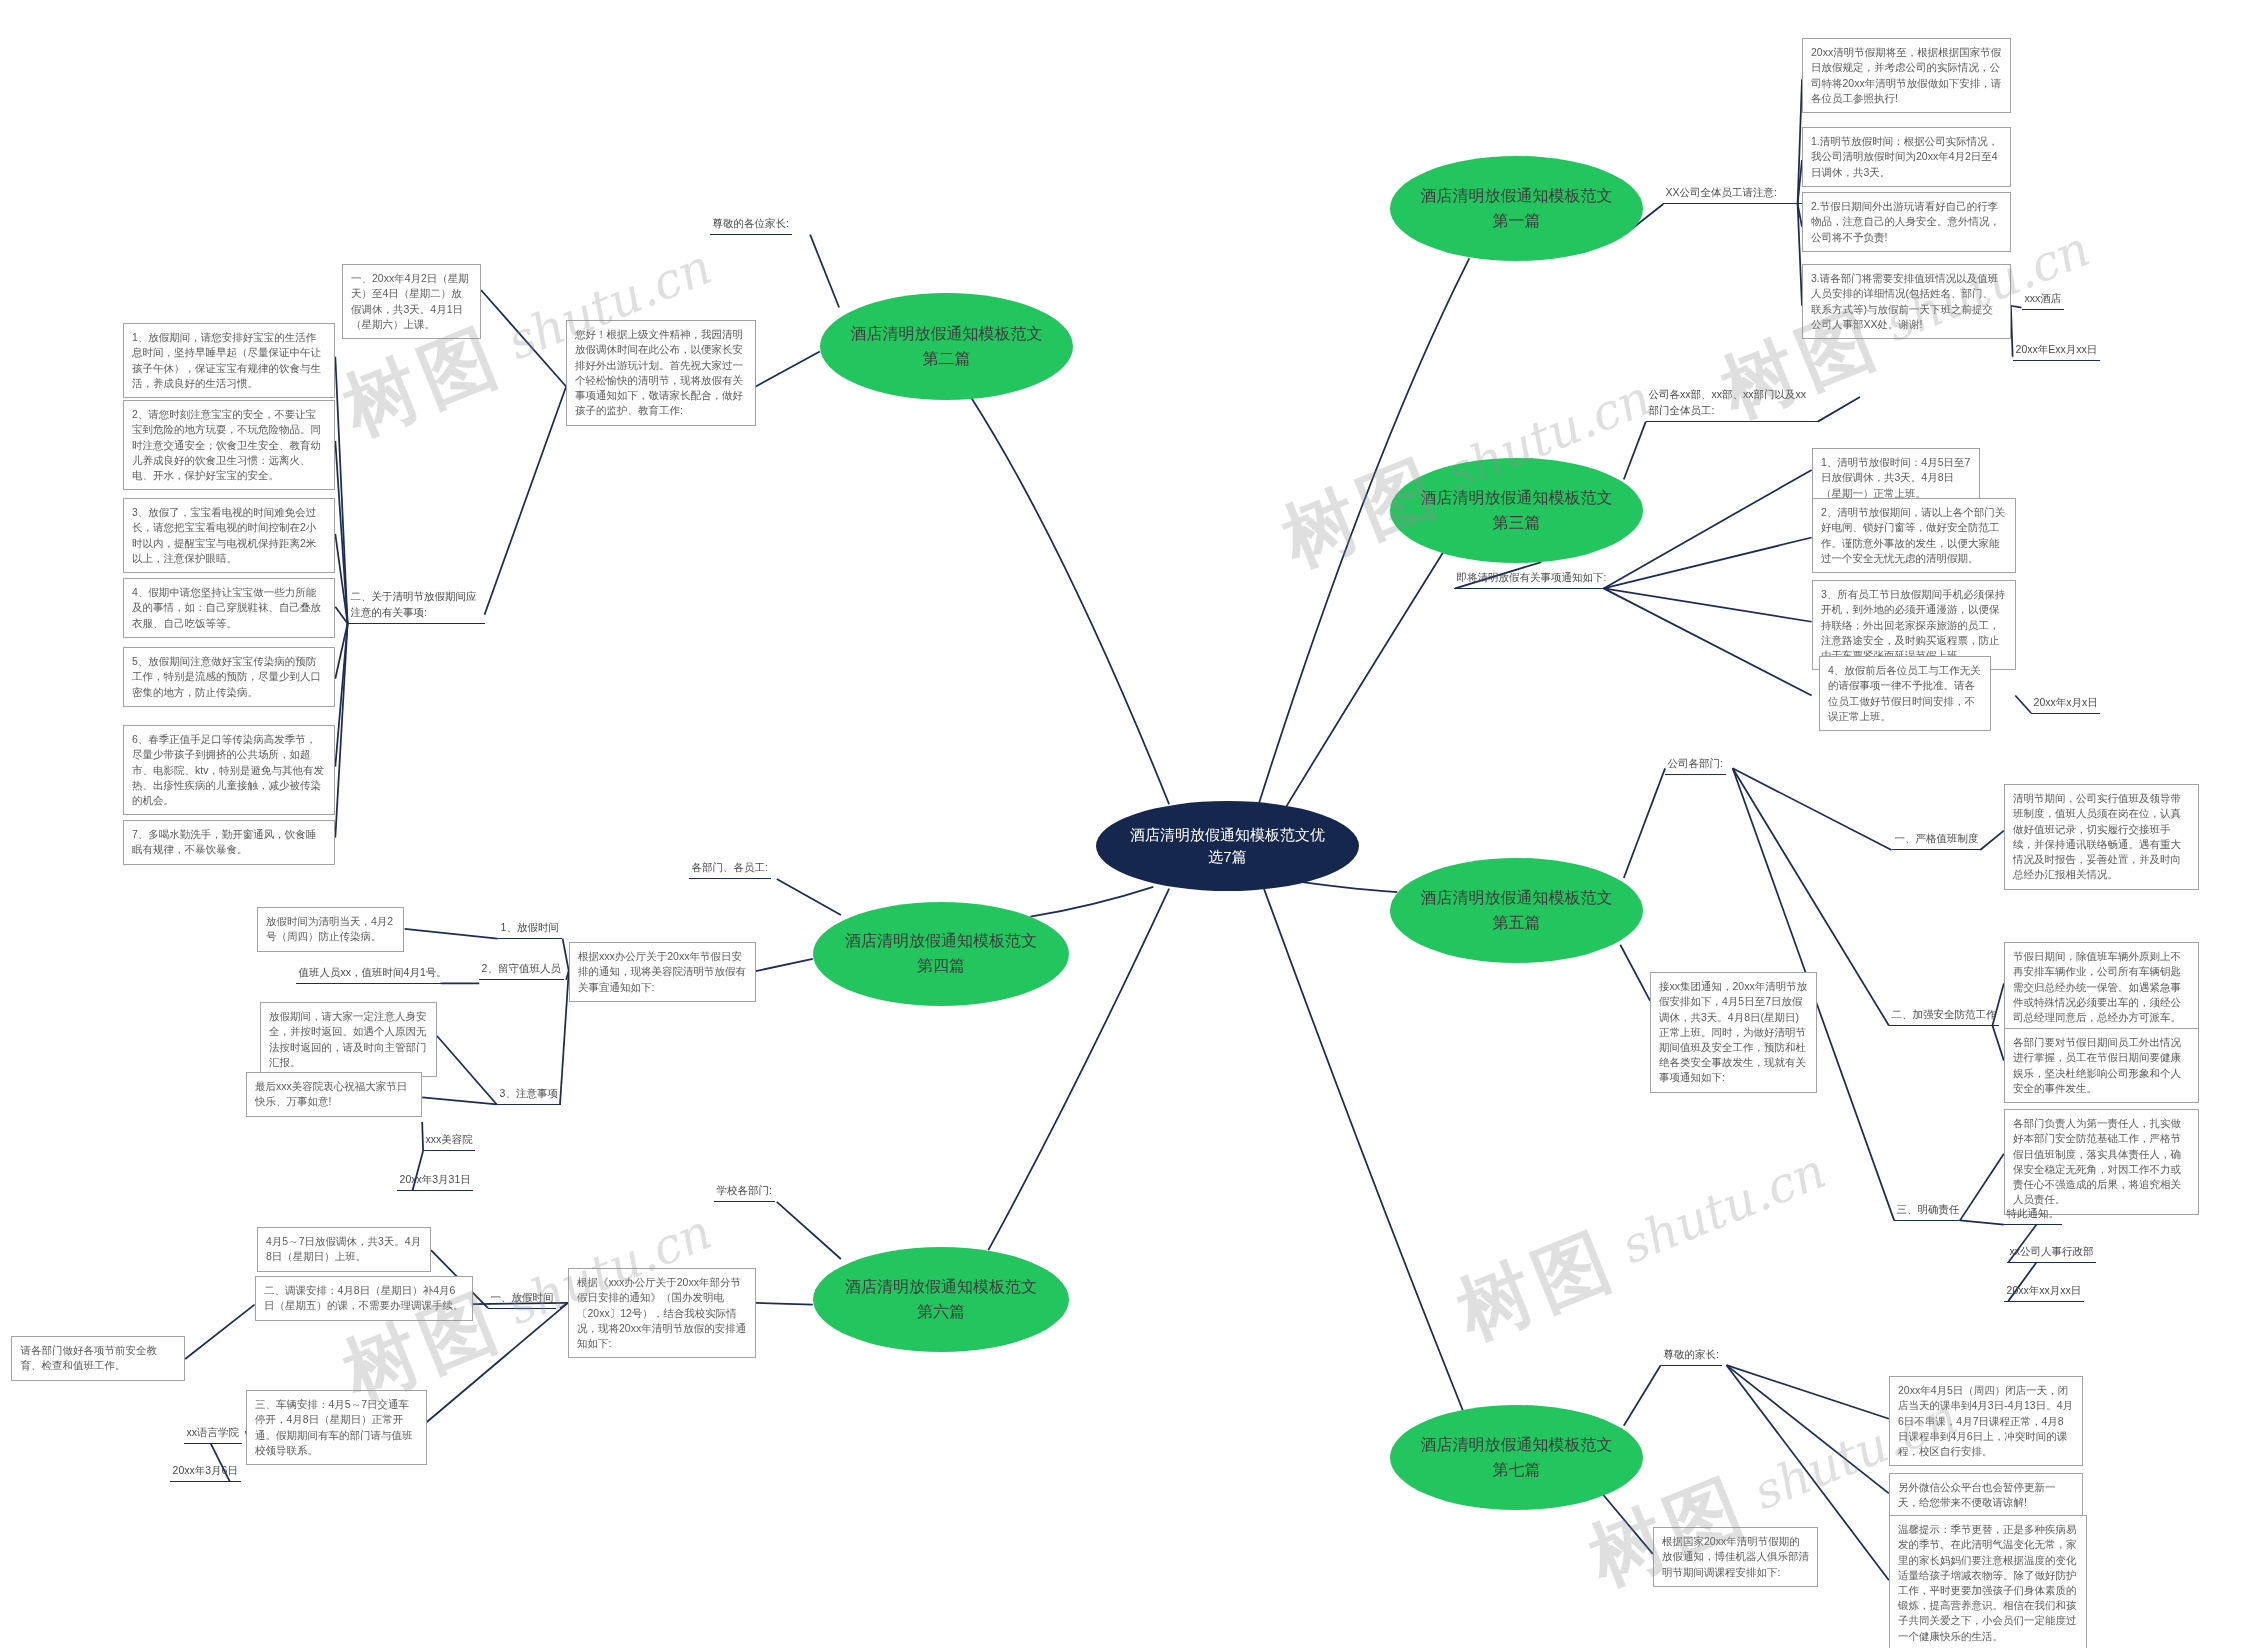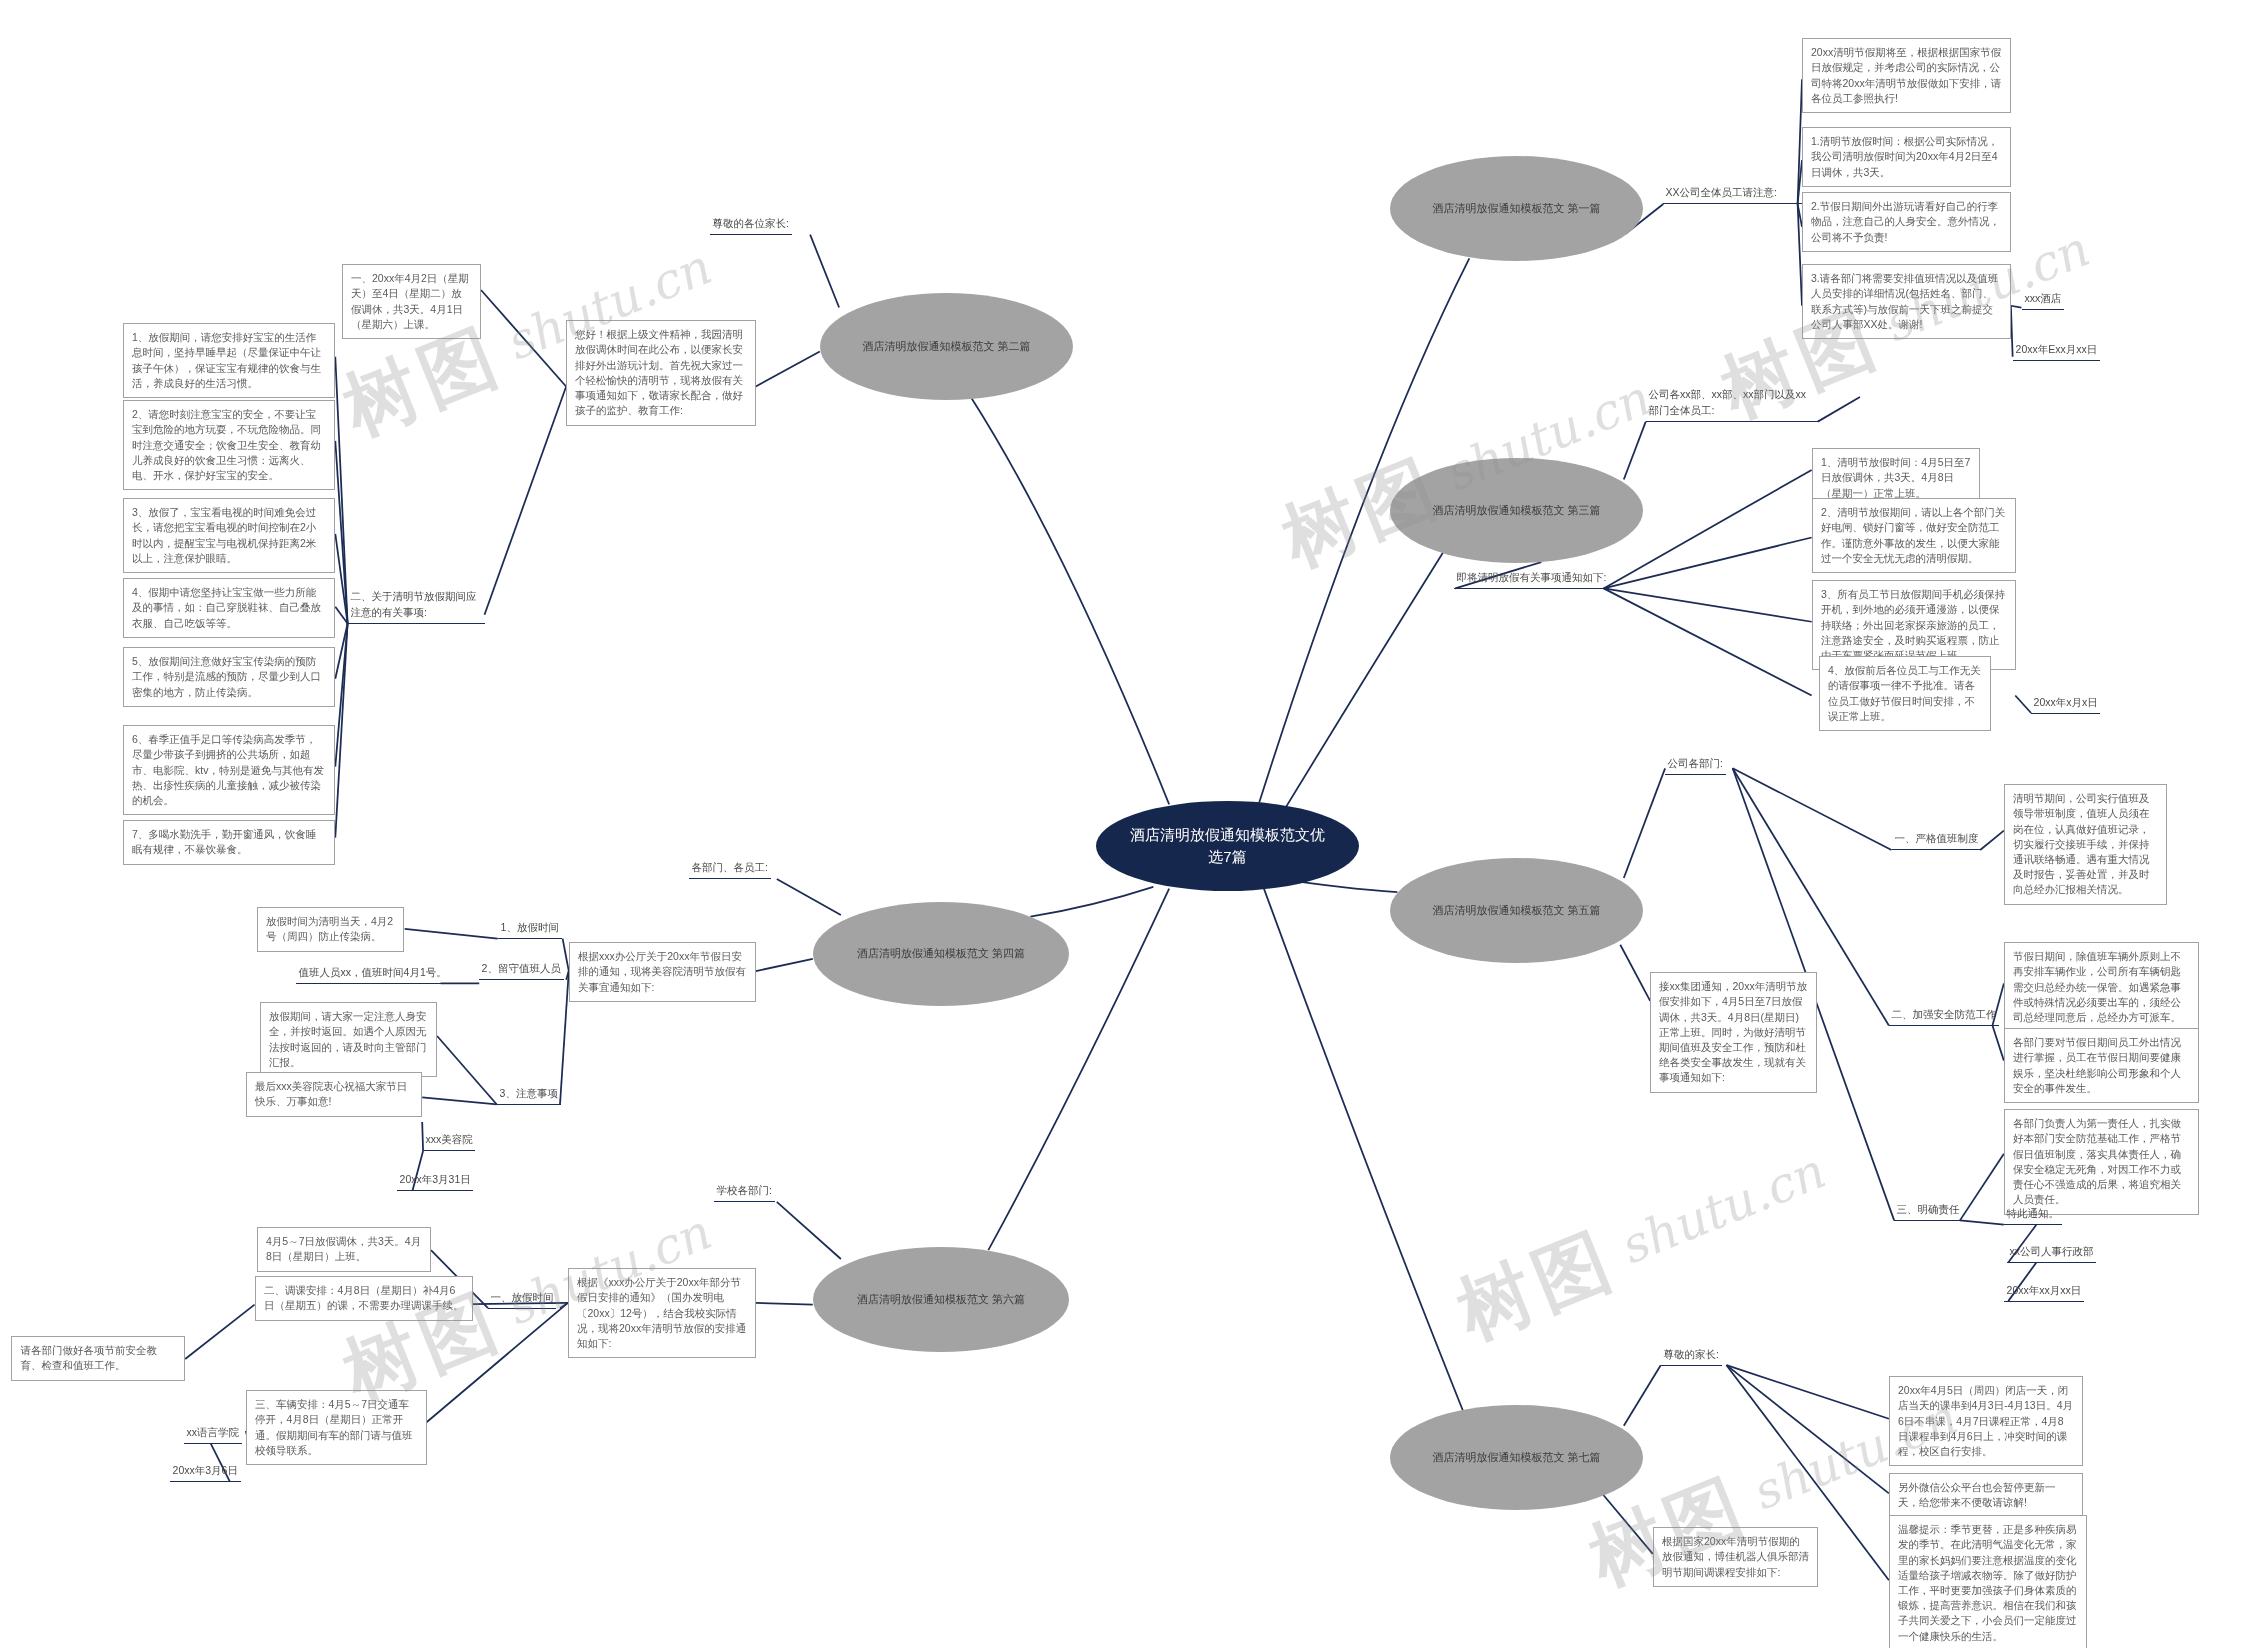--- a/index.html
+++ b/index.html
@@ -5,21 +5,21 @@
 <style>
   * { margin:0; padding:0; box-sizing:border-box; }
   html,body { background:#ffffff; }
   body { font-family:"Liberation Sans","DejaVu Sans",sans-serif; }
   #canvas { position:relative; width:2247px; height:1649px; background:#ffffff; overflow:hidden; }
   #wires { position:absolute; left:0; top:0; width:2247px; height:1649px; z-index:1; }
   #wires path { stroke:#1c2c55; stroke-width:2; fill:none; }
   .topic { position:absolute; border-radius:50%; display:flex; align-items:center; justify-content:center;
            text-align:center; z-index:2; }
   .topic.center { background:#16274e; color:#ffffff; font-size:15px; line-height:1.5; padding:0 30px; }
-  .topic.branch { background:#a3a3a3; color:#3c3c3c; font-size:11px; line-height:1.55; padding:0 26px; }
+  .topic.branch { background:#22c55e; color:#3c3c3c; font-size:16px; line-height:1.55; padding:0 26px; }
   .box { position:absolute; border:0.9px solid #a2a2a2; background:#ffffff; color:#5a5a5a;
          font-size:10.5px; line-height:1.45; padding:6.1px 8px; z-index:2; }
   .lbl { position:absolute; color:#4a4a4a; font-size:10.5px; line-height:1.5; padding:0.9px 2.6px 2.6px;
          border-bottom:1.8px solid #1c2c55; white-space:nowrap; z-index:2; background:transparent; }
   .lbl.wrap { white-space:normal; }
   .wm { position:absolute; transform:rotate(-22deg); opacity:0.28; z-index:6; pointer-events:none;
         color:#8f8f8f; white-space:nowrap; }
   .wm .cn { font-family:"DejaVu Serif","Liberation Serif",serif; font-weight:bold; font-size:74px; letter-spacing:7px; }
   .wm .en { font-family:"DejaVu Serif","Liberation Serif",serif; font-style:italic; font-size:49px; margin-left:14px;
             position:relative; top:-10.5px; }
@@ -156,21 +156,21 @@
   <div class="lbl" style="left:296px; top:964px;">值班人员xx，值班时间4月1号。</div>
   <div class="lbl" style="left:497px; top:1085px;">3、注意事项</div>
   <div class="box" style="left:260px; top:1002px; width:177px;">放假期间，请大家一定注意人身安全，并按时返回。如遇个人原因无法按时返回的，请及时向主管部门汇报。</div>
   <div class="box" style="left:246px; top:1072px; width:176px;">最后xxx美容院衷心祝福大家节日快乐、万事如意!</div>
   <div class="lbl" style="left:423px; top:1131px;">xxx美容院</div>
   <div class="lbl" style="left:397px; top:1171px;">20xx年3月31日</div>
 
   <div class="lbl" style="left:1665px; top:755px;">公司各部门:</div>
   <div class="box" style="left:1650px; top:972px; width:167px;">接xx集团通知，20xx年清明节放假安排如下，4月5日至7日放假调休，共3天。4月8日(星期日)正常上班。同时，为做好清明节期间值班及安全工作，预防和杜绝各类安全事故发生，现就有关事项通知如下:</div>
   <div class="lbl" style="left:1892px; top:830px;">一、严格值班制度</div>
-  <div class="box" style="left:2004px; top:784px; width:163px;">清明节期间，公司实行值班及领导带班制度，值班人员须在岗在位，认真做好值班记录，切实履行交接班手续，并保持通讯联络畅通。遇有重大情况及时报告，妥善处置，并及时向总经办汇报相关情况。</div>
+  <div class="box" style="left:2004px; top:784px; width:195px;">清明节期间，公司实行值班及领导带班制度，值班人员须在岗在位，认真做好值班记录，切实履行交接班手续，并保持通讯联络畅通。遇有重大情况及时报告，妥善处置，并及时向总经办汇报相关情况。</div>
   <div class="lbl" style="left:1889px; top:1006px;">二、加强安全防范工作</div>
   <div class="box" style="left:2004px; top:942px; width:195px;">节假日期间，除值班车辆外原则上不再安排车辆作业，公司所有车辆钥匙需交归总经办统一保管。如遇紧急事件或特殊情况必须要出车的，须经公司总经理同意后，总经办方可派车。</div>
   <div class="box" style="left:2004px; top:1028px; width:195px;">各部门要对节假日期间员工外出情况进行掌握，员工在节假日期间要健康娱乐，坚决杜绝影响公司形象和个人安全的事件发生。</div>
   <div class="lbl" style="left:1894px; top:1201px;">三、明确责任</div>
   <div class="box" style="left:2004px; top:1109px; width:195px;">各部门负责人为第一责任人，扎实做好本部门安全防范基础工作，严格节假日值班制度，落实具体责任人，确保安全稳定无死角，对因工作不力或责任心不强造成的后果，将追究相关人员责任。</div>
   <div class="lbl" style="left:2004px; top:1205px;">特此通知。</div>
   <div class="lbl" style="left:2007px; top:1243px;">xx公司人事行政部</div>
   <div class="lbl" style="left:2004px; top:1282px;">20xx年xx月xx日</div>
 
   <div class="lbl" style="left:714px; top:1182px;">学校各部门:</div>

